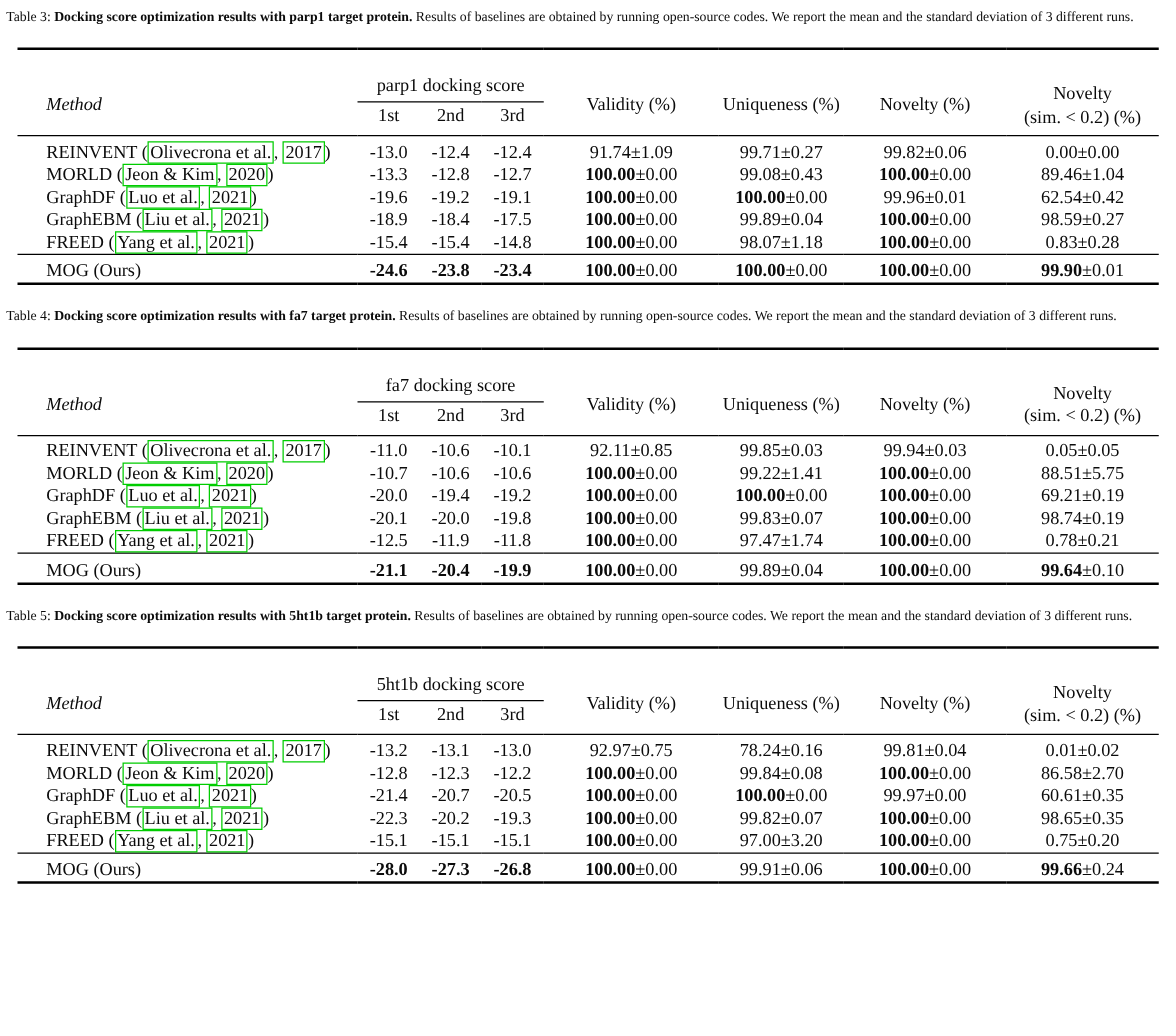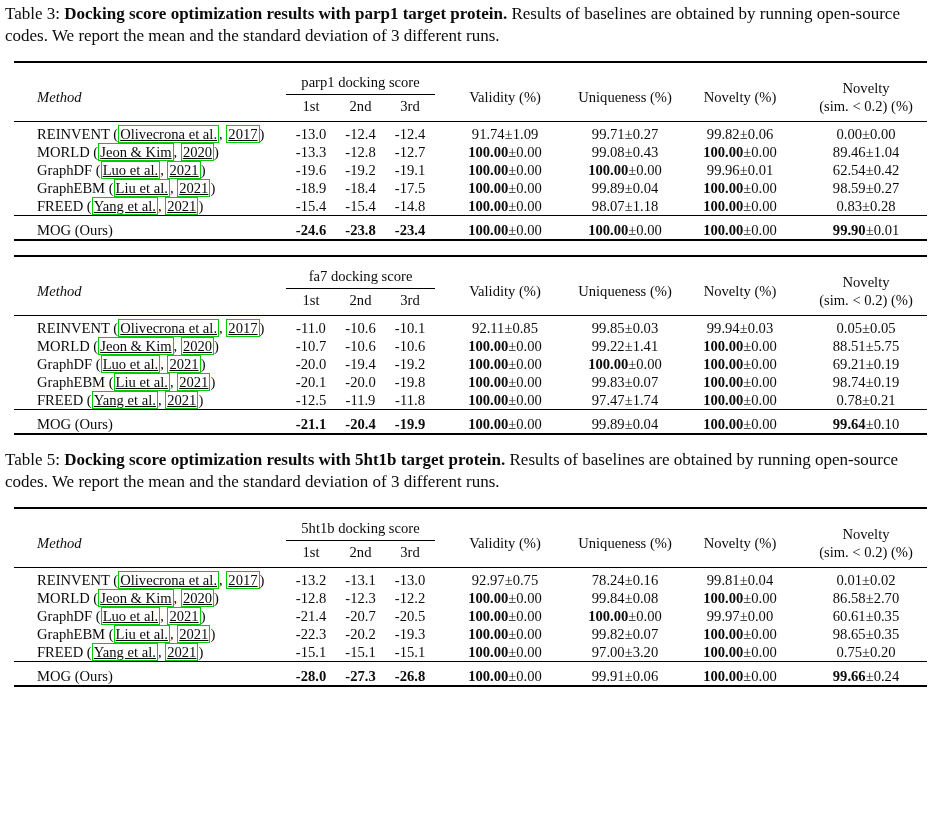--- a/index.html
+++ b/index.html
@@ -8,21 +8,21 @@
     width: 941px;
     background: #ffffff;
     color: #0b0b0b;
     font-family: "Liberation Serif", "DejaVu Serif", serif;
   }
   .page { padding: 3px 5px 0 5px; }
 
   
   .caption {
     width: 933px;
-    font-size: 17px;
+    font-size: 11px;
     line-height: 22.4px;
     margin: 0 0 13px 0;
   }
   .caption b { font-weight: 700; }
 
   
   .tbl {
     width: 913px;
     margin: 0 0 14px 9px;
     border-collapse: collapse;
@@ -41,42 +41,41 @@
   .tbl col.c-method  { width: 272px; }
   .tbl col.c-s1      { width: 50px; }
   .tbl col.c-s2      { width: 49px; }
   .tbl col.c-s3      { width: 50px; }
   .tbl col.c-val     { width: 140px; }
   .tbl col.c-uniq    { width: 100px; }
   .tbl col.c-nov     { width: 130px; }
   .tbl col.c-novsim  { width: 122px; }
 
   thead th.method-h { text-align: left; padding-left: 23px; font-style: italic; }
-  thead tr.r1 th { padding-top: 11px; }
+  thead tr.r1 th { padding-top: 21px; }
   thead th.group-h {
     border-bottom: 1.2px solid #000;
     padding-bottom: 3px;
     padding-top: 5px;
   }
   thead tr.r2 th { padding: 3px 0 6px 0; }
   thead th.novsim-h { line-height: 18.5px; padding-top: 4px; }
 
   tbody td { line-height: 18px; padding: 1.5px 0; }
   tbody tr:first-child td { border-top: 1.2px solid #000; padding-top: 3.5px; }
   tbody td.method { text-align: left; padding-left: 23px; }
   tbody tr.ours td { border-top: 1.2px solid #000; padding-top: 4.5px; padding-bottom: 0; }
 
   .val.bold { font-weight: 700; }
   .pm { font-weight: normal; }
 
   
   .cite {
     border: 1px solid var(--link-green, #00cc00);
     padding: 0 1px;
-    text-decoration: underline;
   }
   .cite:empty { display: none; border: none; padding: 0; }
 </style>
 </head>
 <body>
 
 <div class="page">
 
   <p class="caption"><span>Table 3: </span><b>Docking score optimization results with parp1 target protein.</b><span> Results of baselines are obtained by running open-source codes. We report the mean and the standard deviation of 3 different runs.</span></p>
 
@@ -163,20 +162,21 @@
     <td class="num"><span class="val bold">-23.8</span><span class="pm"></span></td>
     <td class="num"><span class="val bold">-23.4</span><span class="pm"></span></td>
     <td class="num"><span class="val bold">100.00</span><span class="pm">±0.00</span></td>
     <td class="num"><span class="val bold">100.00</span><span class="pm">±0.00</span></td>
     <td class="num"><span class="val bold">100.00</span><span class="pm">±0.00</span></td>
     <td class="num"><span class="val bold">99.90</span><span class="pm">±0.01</span></td>
   </tr>
       </tbody>
   </table>
 
+  <p class="caption"><span>Table 4: </span><b>Docking score optimization results with fa7 target protein.</b><span> Results of baselines are obtained by running open-source codes. We report the mean and the standard deviation of 3 different runs.</span></p>
 
   <table class="tbl">
     <colgroup>
       <col class="c-method">
         <col class="c-s1">
         <col class="c-s2">
         <col class="c-s3">
       <col class="c-val">
         <col class="c-uniq">
         <col class="c-nov">

